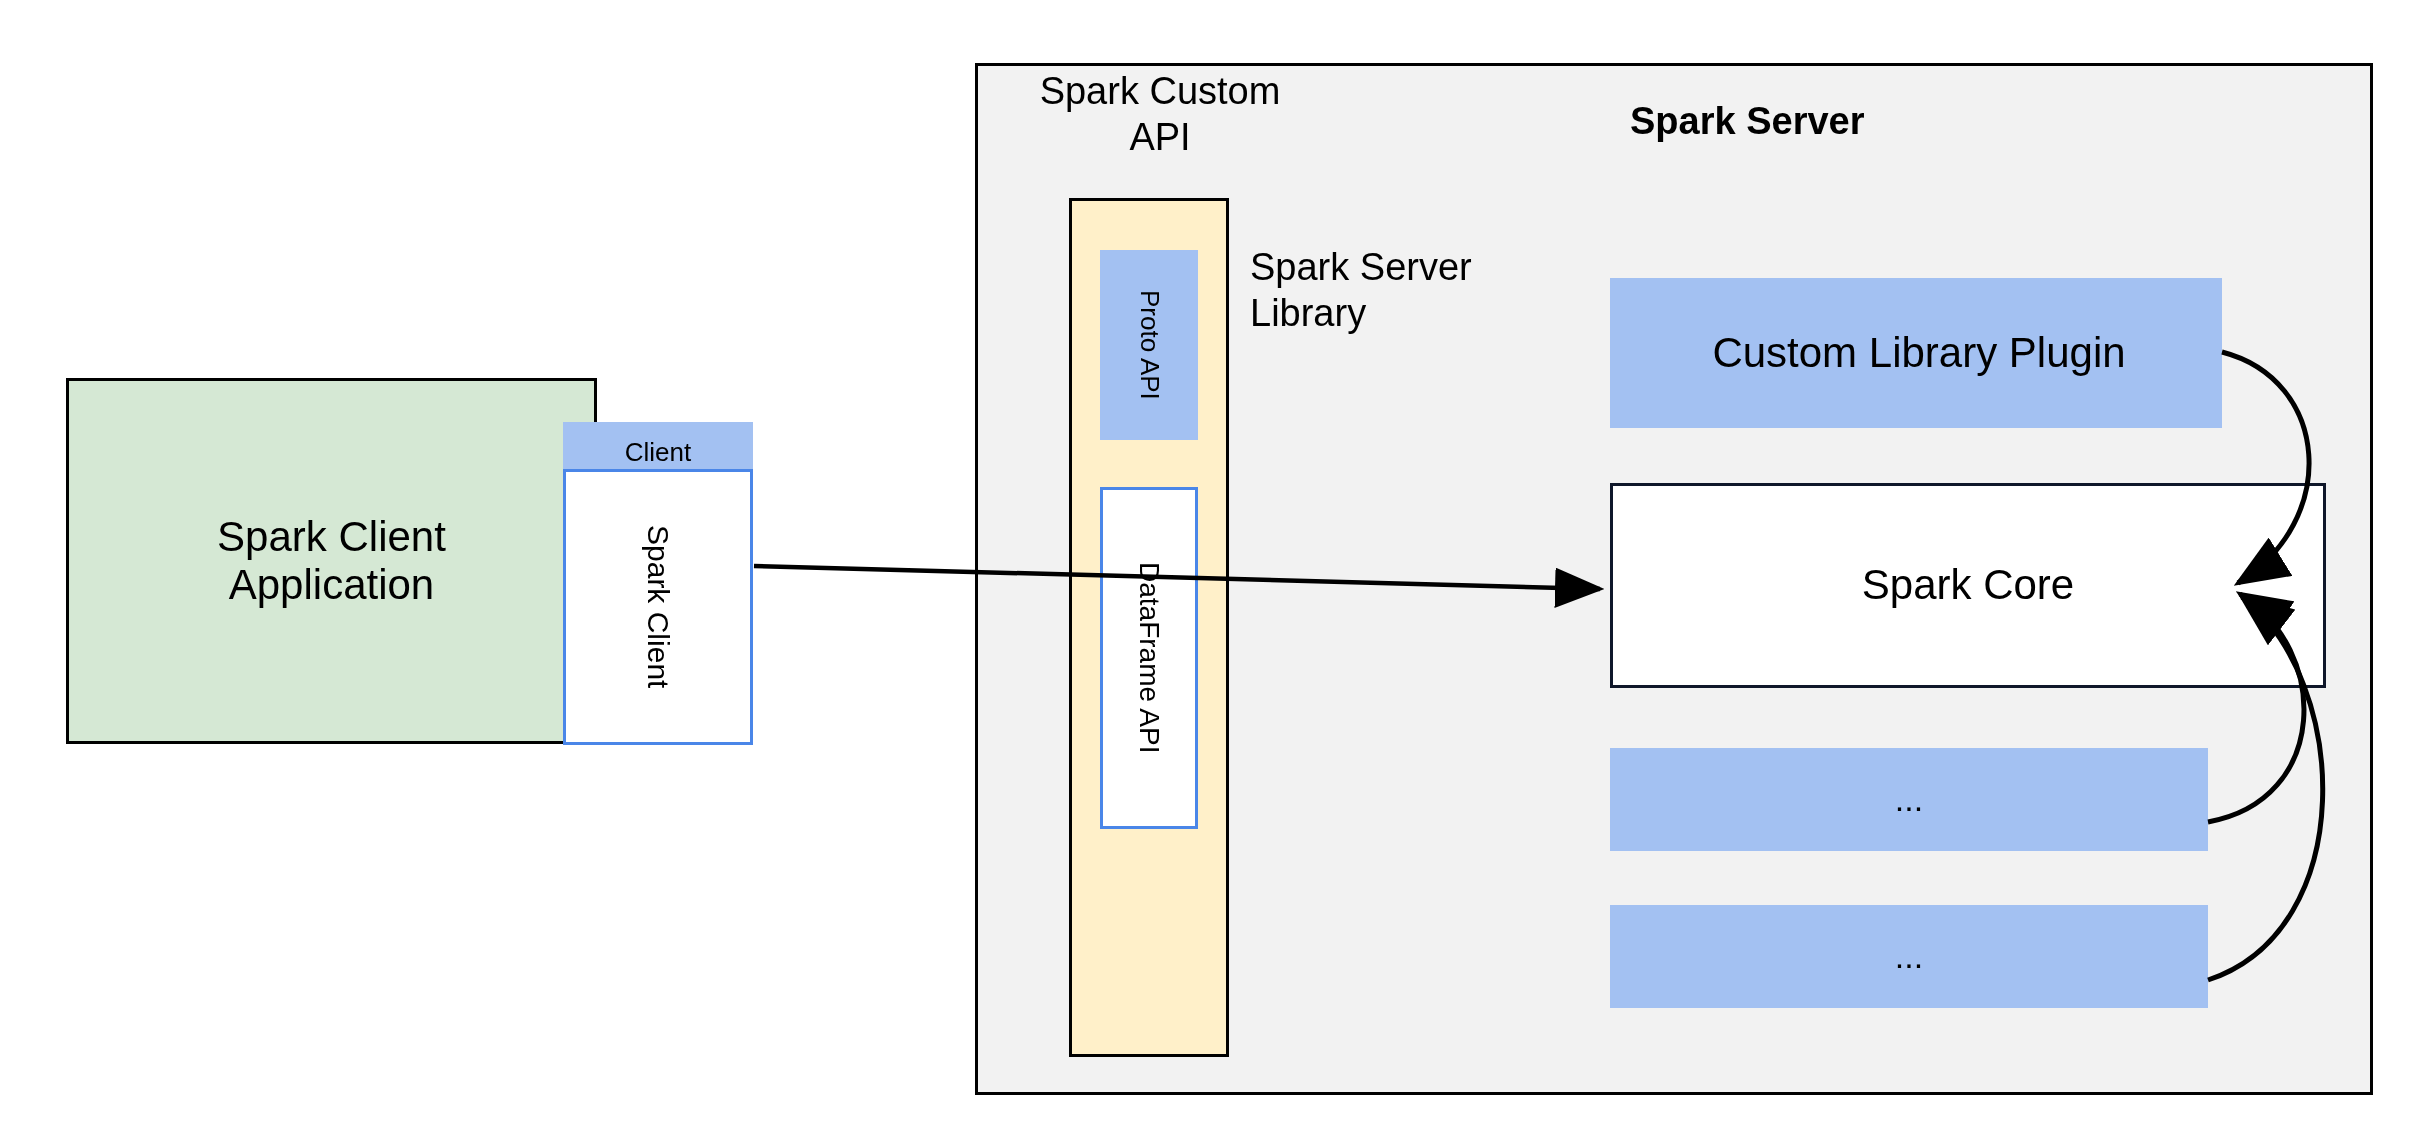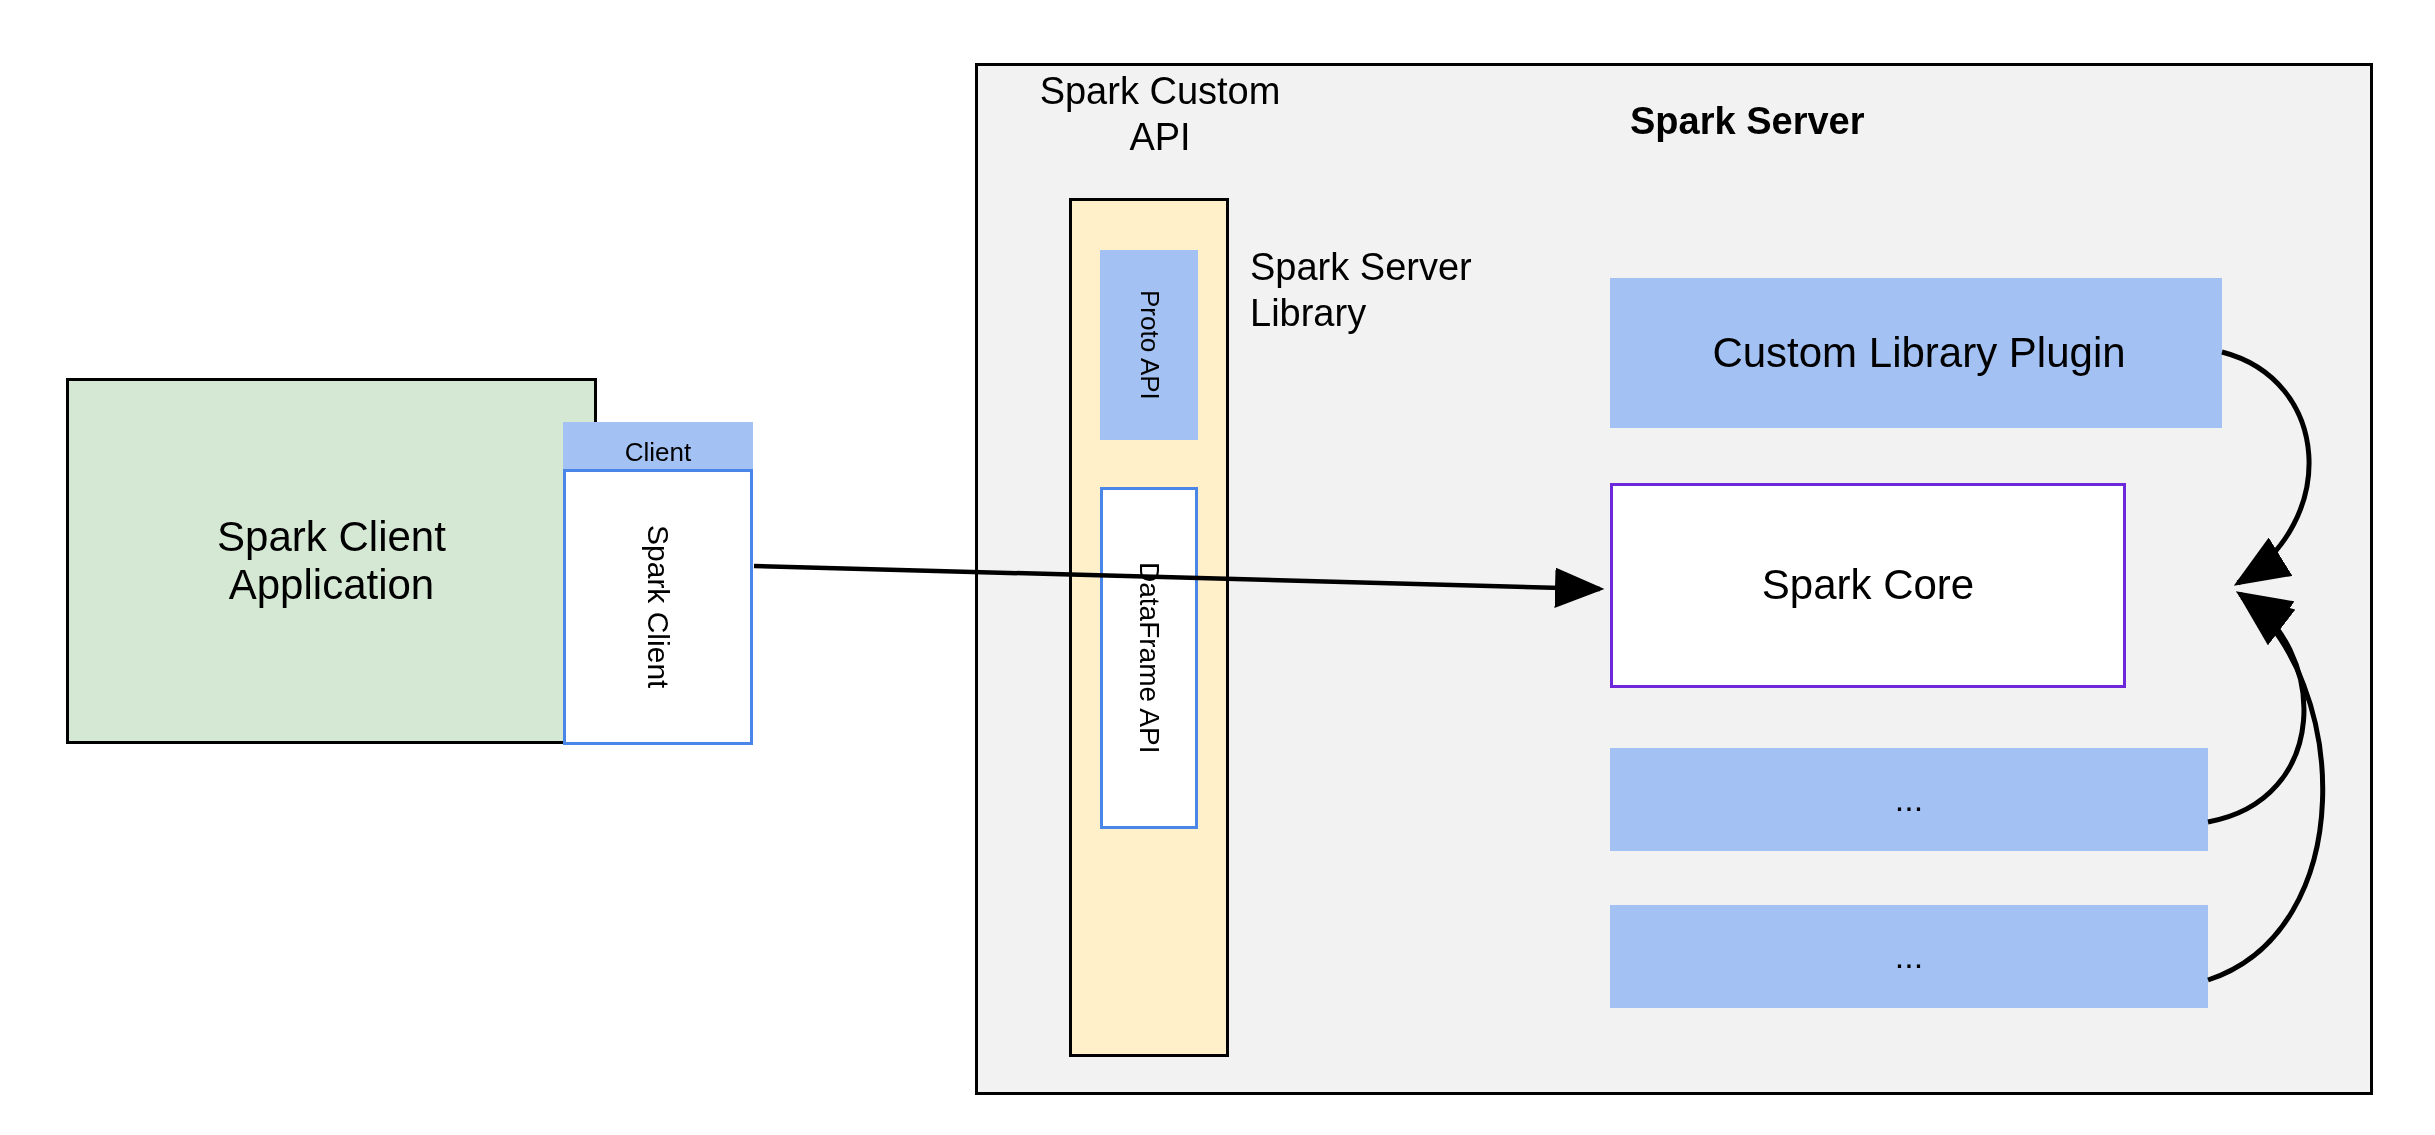--- a/index.html
+++ b/index.html
@@ -117,24 +117,24 @@
     width: 612px;
     height: 150px;
     background: #A3C1F2;
     border: none;
     font-size: 42px;
     padding-left: 6px;
   }
   #spark-core-box {
     left: 1610px;
     top: 483px;
-    width: 516px;
+    width: 716px;
     height: 205px;
     background: #ffffff;
-    border: 3px solid #6d28d9;
+    border: 3px solid #0f172a;
     font-size: 42px;
   }
   #ellipsis-box-1 {
     left: 1610px;
     top: 748px;
     width: 598px;
     height: 103px;
     background: #A3C1F2;
     border: none;
     font-size: 34px;

